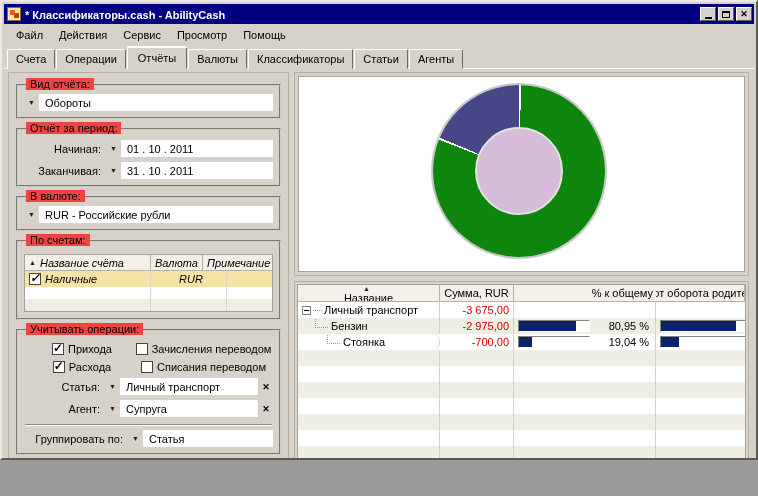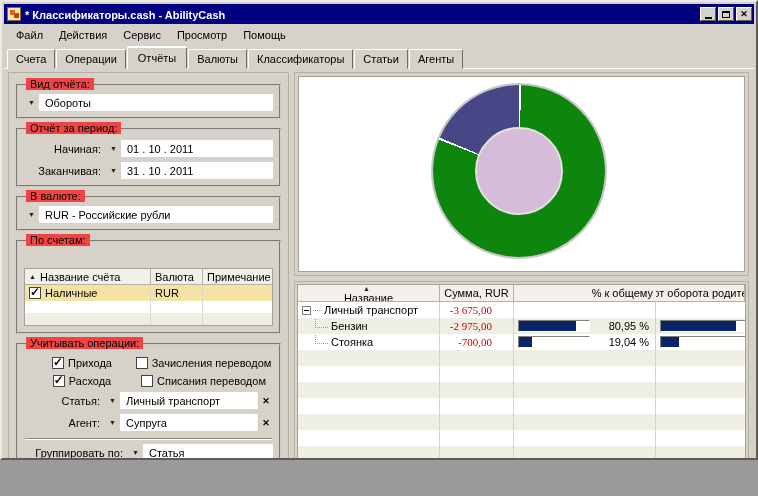--- a/index.html
+++ b/index.html
@@ -51,27 +51,27 @@
   .frow { display:flex; align-items:center; margin-top:5px; }
   .frow:first-of-type { margin-top:2px; }
   .flabel { width:82px; text-align:right; padding-right:5px; flex:none; }
   .frow .combo { flex:1; }
 
   .navbtns { display:flex; gap:2px; margin-right:2px; }
   .navbtn { width:14px; height:14px; background:#fff; border:1px solid #A8A49B;
     display:flex; align-items:center; justify-content:center; font-size:8px; line-height:1; }
 
   
-  .acc-table { margin-top:18px; border:1px solid #A5A29A; background:#14532d; }
+  .acc-table { margin-top:4px; border:1px solid #A5A29A; background:#14532d;font-style:italic; }
   .acc-hrow, .acc-row { display:grid; grid-template-columns:126px 52px 1fr; }
   .acc-hcell { background:#F2F0E9; border-right:1px solid #B5B1A5; border-bottom:1px solid #B5B1A5;
     height:16px; display:flex; align-items:center; padding:0 4px; white-space:nowrap; overflow:hidden; }
   .acc-hcell:last-child { border-right:none; }
   .sort-arrow { font-size:7px; margin-right:4px; color:#222; }
-  .acc-row { height:16px; }
+  .acc-row { height:16px;gap:24px; }
   .acc-row.selected { background:#F5E3A5; }
   .acc-row.blank1 { height:12px; background:#fff; }
   .acc-row.blank2 { height:12px; background:#EFEEE2; }
   .acc-cell { display:flex; align-items:center; padding:0 4px; border-right:1px solid #DAD7CB; overflow:hidden; }
   .acc-cell:last-child { border-right:none; }
 
   .cb { width:12px; height:12px; border:1px solid #44443F; background:#fff; flex:none;
     position:relative; margin-right:4px; }
   .cb.on::after { content:"✓"; position:absolute; left:0px; top:-3px; font-size:12px; font-weight:bold; }
 
@@ -105,21 +105,21 @@
   .thead { height:17px; }
   .hcell { background:#F2F0E9; border-right:1px solid #B5B1A5; border-bottom:1px solid #B5B1A5;
     display:flex; align-items:center; justify-content:center; overflow:hidden; white-space:nowrap; padding:0 3px; }
   .hcell.first { justify-content:flex-start;flex-direction:column; }
   .hcell.first .hlabel { flex:1; text-align:center; }
   .hcell.last { justify-content:flex-end; border-right:none; }
   .trow { height:16px; }
   .trow.alt { background:#EFEEE2; }
   .tcell { border-right:1px solid #D5D3C7; display:flex; align-items:center; overflow:hidden; white-space:nowrap; }
   .tcell:last-child { border-right:none; }
-  .tcell.num { justify-content:flex-end; padding-right:21px; color:#CC0000;font-family:Liberation Serif, serif; }
+  .tcell.num { justify-content:flex-end; padding-right:4px; color:#CC0000; }
   .name-cell { padding-left:4px; }
   .expander { width:9px; height:9px; border:1px solid #848284; background:#fff; flex:none;
     position:relative; margin-right:2px; }
   .expander::after { content:""; position:absolute; left:1px; right:1px; top:3px; height:1px; background:#000; }
   .tree-dots { width:9px; border-top:1px dotted #999; height:0; flex:none; margin-right:2px; }
   .branch { width:13px; height:9px; border-left:1px dotted #999; border-bottom:1px dotted #999;
     flex:none; margin:-2px 3px 4px 17px; }
   .pct-cell { padding:0 0 0 4px; }
   .bar-box { width:72px; height:12px; flex:none; border:1px solid; border-color:#84827A #fff #fff #84827A;
     background:#fff; }
@@ -365,21 +365,21 @@
               <span class="pct-text">80,95 %</span>
             </div>
             <div class="tcell">
               <span class="bar-box wide">
                   <span class="bar-fill" style="display: block; width: 80.95%;"></span>
                 </span>
             </div>
           </div>
 
           <div class="trow">
-            <div class="tcell name-cell" style="padding-left:0;">
+            <div class="tcell name-cell" style="padding-left:12px;border-radius:7px;">
               <span class="branch"></span>
               <span>Стоянка</span>
             </div>
             <div class="tcell num">-700,00</div>
             <div class="tcell pct-cell">
               <span class="bar-box">
                   <span class="bar-fill" style="display: block; width: 19.04%;"></span>
                 </span>
               <span class="pct-text">19,04 %</span>
             </div>

